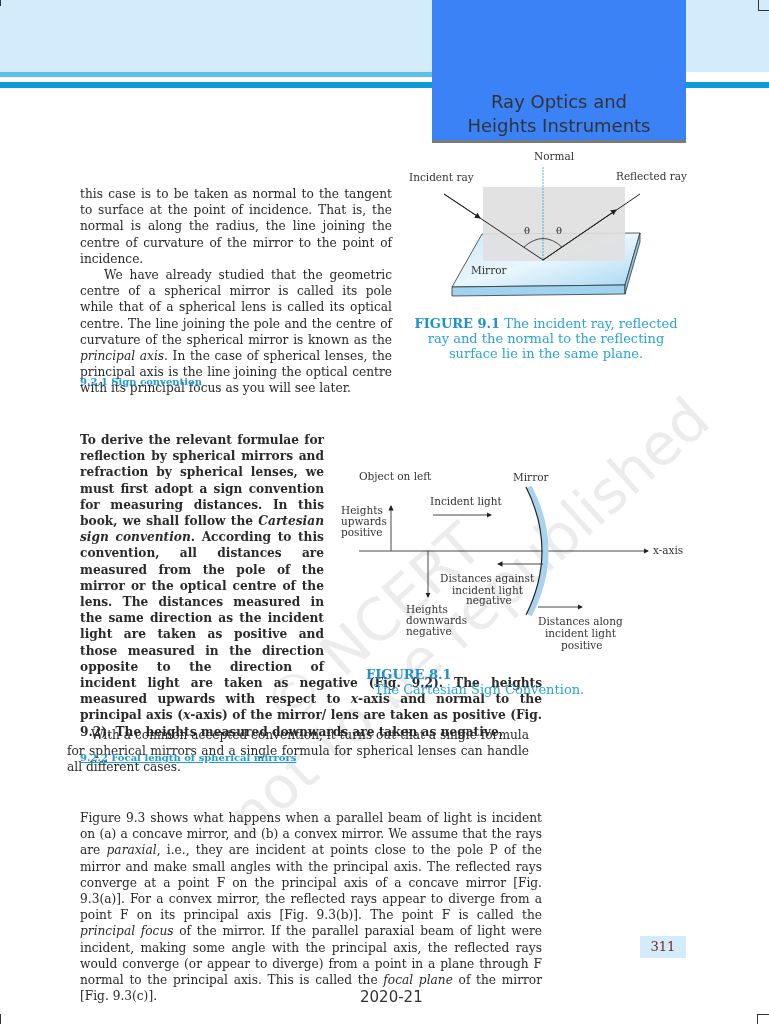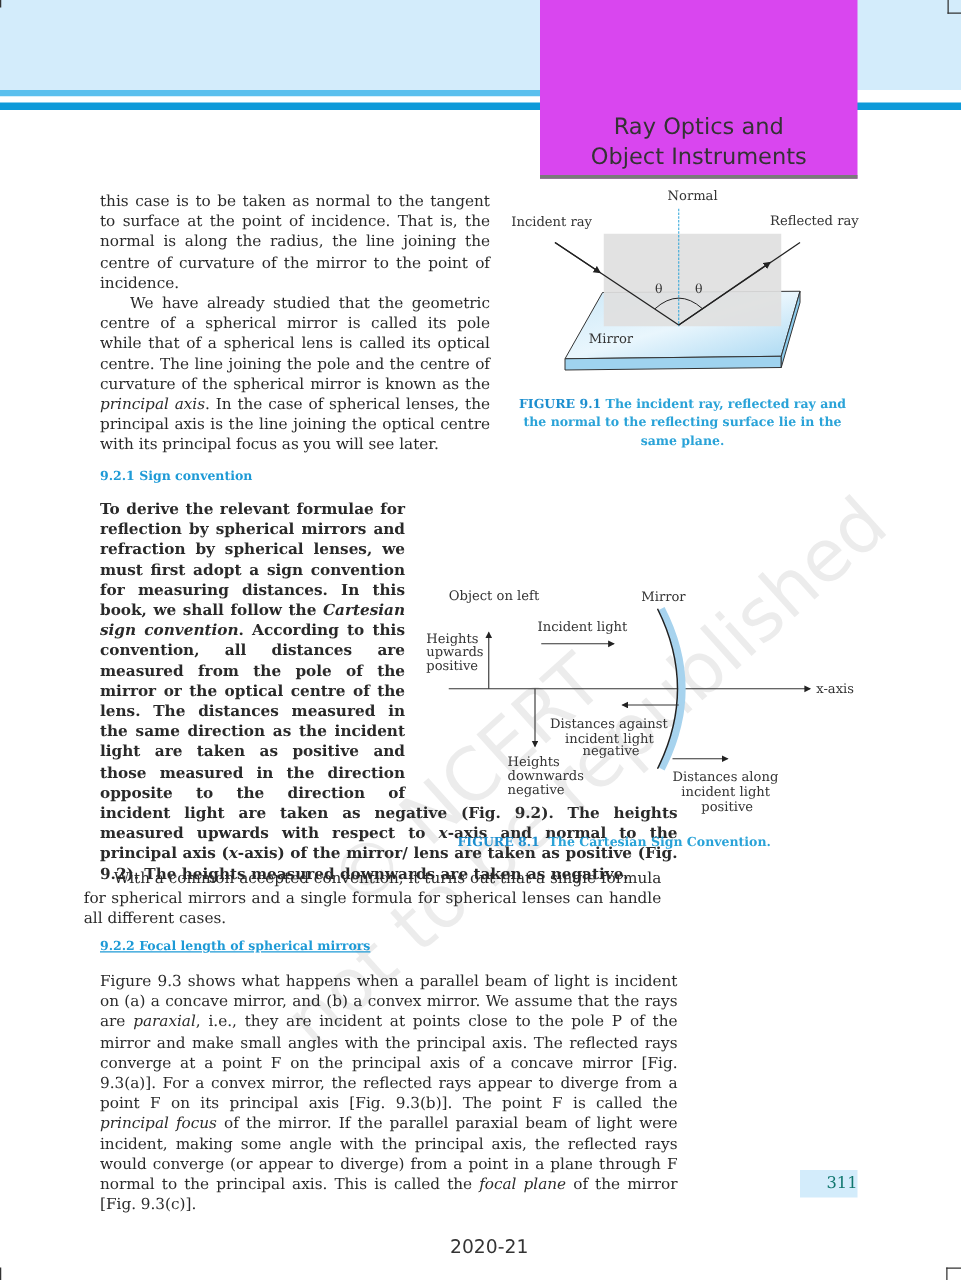--- a/index.html
+++ b/index.html
@@ -1,53 +1,53 @@
 <!DOCTYPE html>
 <html><head>
 <meta charset="utf-8">
 <style>
   html, body { margin:0; padding:0; }
   body { width:769px; height:1024px; position:relative; background:#ffffff; overflow:hidden;
          font-family:"DejaVu Serif", serif; color:#2a2a2a; }
   .header-band { position:absolute; left:0; top:0; width:769px; height:72px; background:#d3ecfb; }
   .rule1 { position:absolute; left:0; top:72px; width:440px; height:5px; background:#5bc0ee; }
   .rule2 { position:absolute; left:0; top:82px; width:769px; height:6px; background:#0d9ad9; }
-  .chapter-box { position:absolute; left:432px; top:0; width:254px; height:143px; background:#d946ef;
+  .chapter-box { position:absolute; left:432px; top:0; width:254px; height:143px; background:#3b82f6;
                  border-bottom:3px solid #7a7a7a; box-sizing:border-box; }
   .chapter-title { position:absolute; left:0; right:0; top:90px; text-align:center;
                    font-family:"DejaVu Sans", sans-serif; font-size:18px; line-height:24px; color:#333; }
   .corner-tl { position:absolute; left:0; top:0; width:1px; height:6px; background:#333; }
   .corner-tr { position:absolute; left:758px; top:0; width:11px; height:11px; border-left:1px solid #333; border-bottom:1px solid #333; box-sizing:border-box; }
   .corner-bl { position:absolute; left:0; top:1014px; width:1px; height:10px; background:#333; }
   .corner-br { position:absolute; left:757px; top:1014px; width:12px; height:10px; border-left:1px solid #333; border-top:1px solid #333; box-sizing:border-box; }
 
-  .para { position:absolute; font-size:12.2px; line-height:16.2px; text-align:justify; color:#2a2a2a; }
+  .para { position:absolute; font-size:12.2px; line-height:16.2px; text-align:justify; color:#2a2a2a;margin-top:33px; }
   .para i { font-style:italic; }
   .indent { text-indent:24px; }
   .heading { position:absolute; font-weight:bold; font-size:10px; color:#1e9ad6; }
 
-  .fig-caption { position:absolute; font-size:10px; line-height:15px; color:#2aa3d8; text-align:center;font-weight:bold; }
+  .fig-caption { position:absolute; font-size:13px; line-height:15px; color:#2aa3d8; text-align:center; }
   .fig-caption b { color:#1e8fcf; }
   .page-num { position:absolute; left:640px; top:936px; width:46px; height:22px; background:#d3ecfb;
-              text-align:right; line-height:22px; font-size:13px; color:#0f766e; }
+              text-align:center; line-height:22px; font-size:13px; color:#7f1d1d; }
   .year { position:absolute; left:360px; top:988px; font-family:"DejaVu Sans", sans-serif; font-size:15px; color:#333; }
   .watermark { position:absolute; font-family:"DejaVu Sans", sans-serif; color:rgba(150,150,150,0.18);
                font-size:58px; transform-origin:left top; white-space:nowrap; pointer-events:none; }
   svg text { font-family:"DejaVu Serif", serif; }
 </style>
 </head>
 <body>
 
 <div class="header-band"></div>
 <div class="rule1"></div>
 <div class="rule2"></div>
 <div class="chapter-box">
   <div class="chapter-title">
     <div>Ray Optics and</div>
-    <div>Object Instruments</div>
+    <div>Heights Instruments</div>
   </div>
 </div>
 <div class="corner-tl"></div>
 <div class="corner-tr"></div>
 <div class="corner-bl"></div>
 <div class="corner-br"></div>
 
 <div class="watermark" style="left:250px; top:690px; transform:rotate(-42deg);">© NCERT</div>
 <div class="watermark" style="left:215px; top:800px; transform:rotate(-42deg);">not to be republished</div>
 

